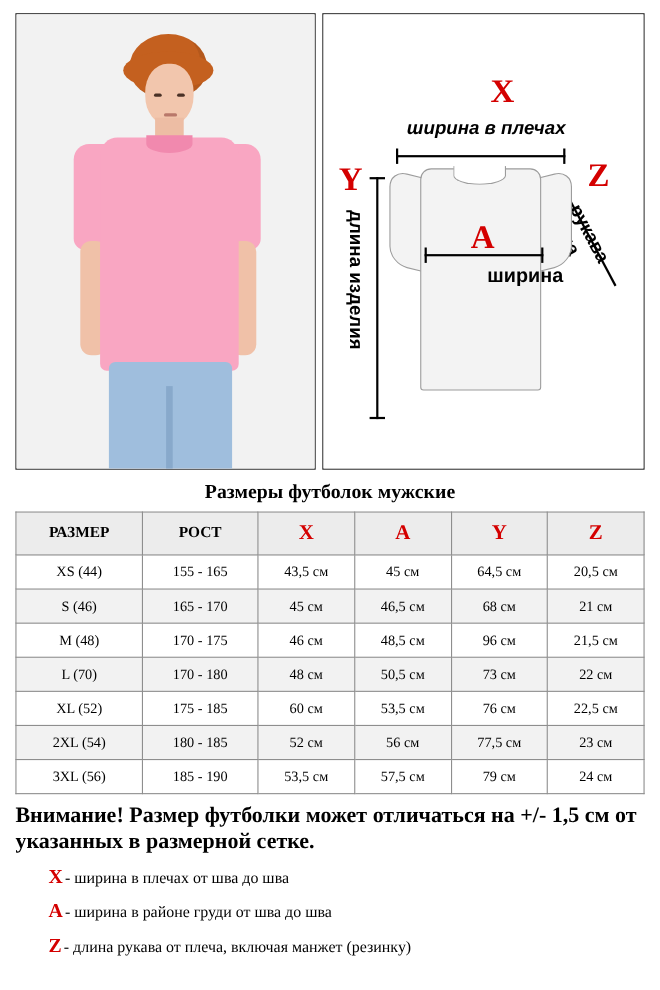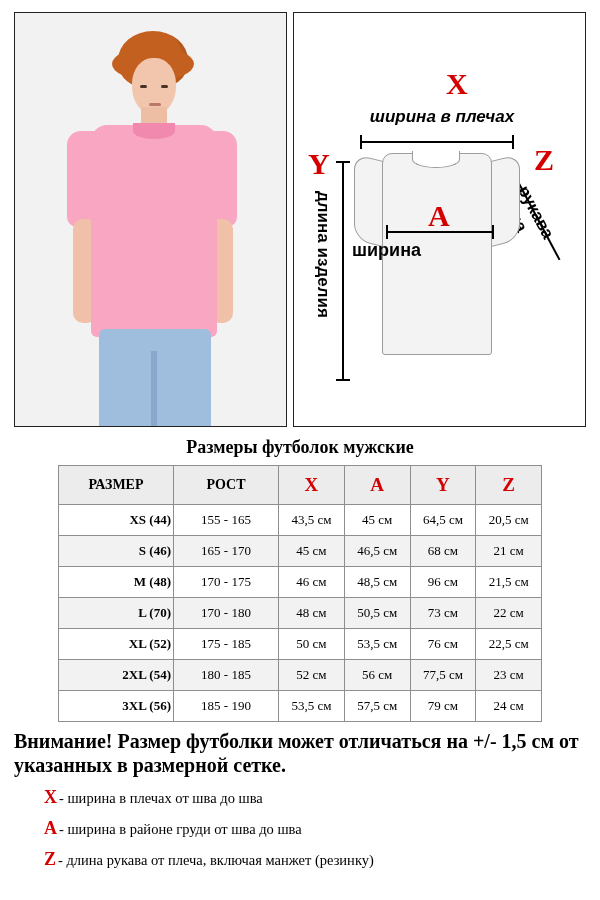--- a/index.html
+++ b/index.html
@@ -219,21 +219,21 @@
   
   .table-title {
     text-align: center;
     font-weight: bold;
     font-size: 18px;
     margin: 10px 0 7px 0;
     font-family: "Liberation Serif", serif;
   }
   table.size-table {
     border-collapse: collapse;
-    width: 484px;
+    width: 572px;
     margin: 0 auto;
     font-family: "Liberation Serif", serif;
     font-size: 13px;
   }
   table.size-table th, table.size-table td {
     border: 1px solid #8e8e8e;
     text-align: center;
     padding: 5px 2px;
     height: 20px;
   }
@@ -243,22 +243,22 @@
     font-size: 14px;
     height: 28px;
   }
   table.size-table thead th.big {
     color: #d40000;
     font-size: 19px;
   }
   table.size-table tbody tr:nth-child(odd) { background: #ffffff; }
   table.size-table tbody tr:nth-child(even) { background: #f2f2f2; }
   table.size-table td.sz {
-    font-weight: bold;
-    text-align: right;
+    font-weight: normal;
+    text-align: center;
   }
 
   
   .notice {
     margin: 8px 14px 0 14px;
     font-weight: bold;
     font-size: 20px;
     line-height: 1.18;
     font-family: "Liberation Serif", serif;
   }
@@ -332,21 +332,21 @@
           <div class="tee-sleeve-l"></div>
           <div class="tee-sleeve-r"></div>
           <div class="tee-body"></div>
           <div class="tee-collar"></div>
         </div>
 
         <div class="arrow" style="left:92px; top:218px; width:108px; height:2px;"></div>
         <div class="arrow" style="left:92px; top:212px; width:2px; height:14px;"></div>
         <div class="arrow" style="left:198px; top:212px; width:2px; height:14px;"></div>
         <div class="letter" style="left:134px; top:186px; font-size:30px;">A</div>
-        <div class="lbl" style="left:58px; top:228px; width:144px; text-align:left; font-size:18px;">ширина</div>
+        <div class="lbl" style="left:74px; top:228px; width:144px; text-align:right; font-size:18px;">ширина</div>
       </div>
     </div>
   </div>
 
   <div class="table-title">Размеры футболок мужские</div>
 
   <table class="size-table">
     <thead>
       <tr>
         <th style="width:110px;">РАЗМЕР</th>
@@ -386,21 +386,21 @@
         <td class="sz">L (70)</td>
         <td>170 - 180</td>
         <td>48  см</td>
         <td>50,5 см</td>
         <td>73 см</td>
         <td>22 см</td>
       </tr>
       <tr>
         <td class="sz">XL (52)</td>
         <td>175 - 185</td>
-        <td>50 см</td>
+        <td>60 см</td>
         <td>53,5 см</td>
         <td>76 см</td>
         <td>22,5 см</td>
       </tr>
       <tr>
         <td class="sz">2XL (54)</td>
         <td>180 - 185</td>
         <td>52 см</td>
         <td>56 см</td>
         <td>77,5 см</td>

